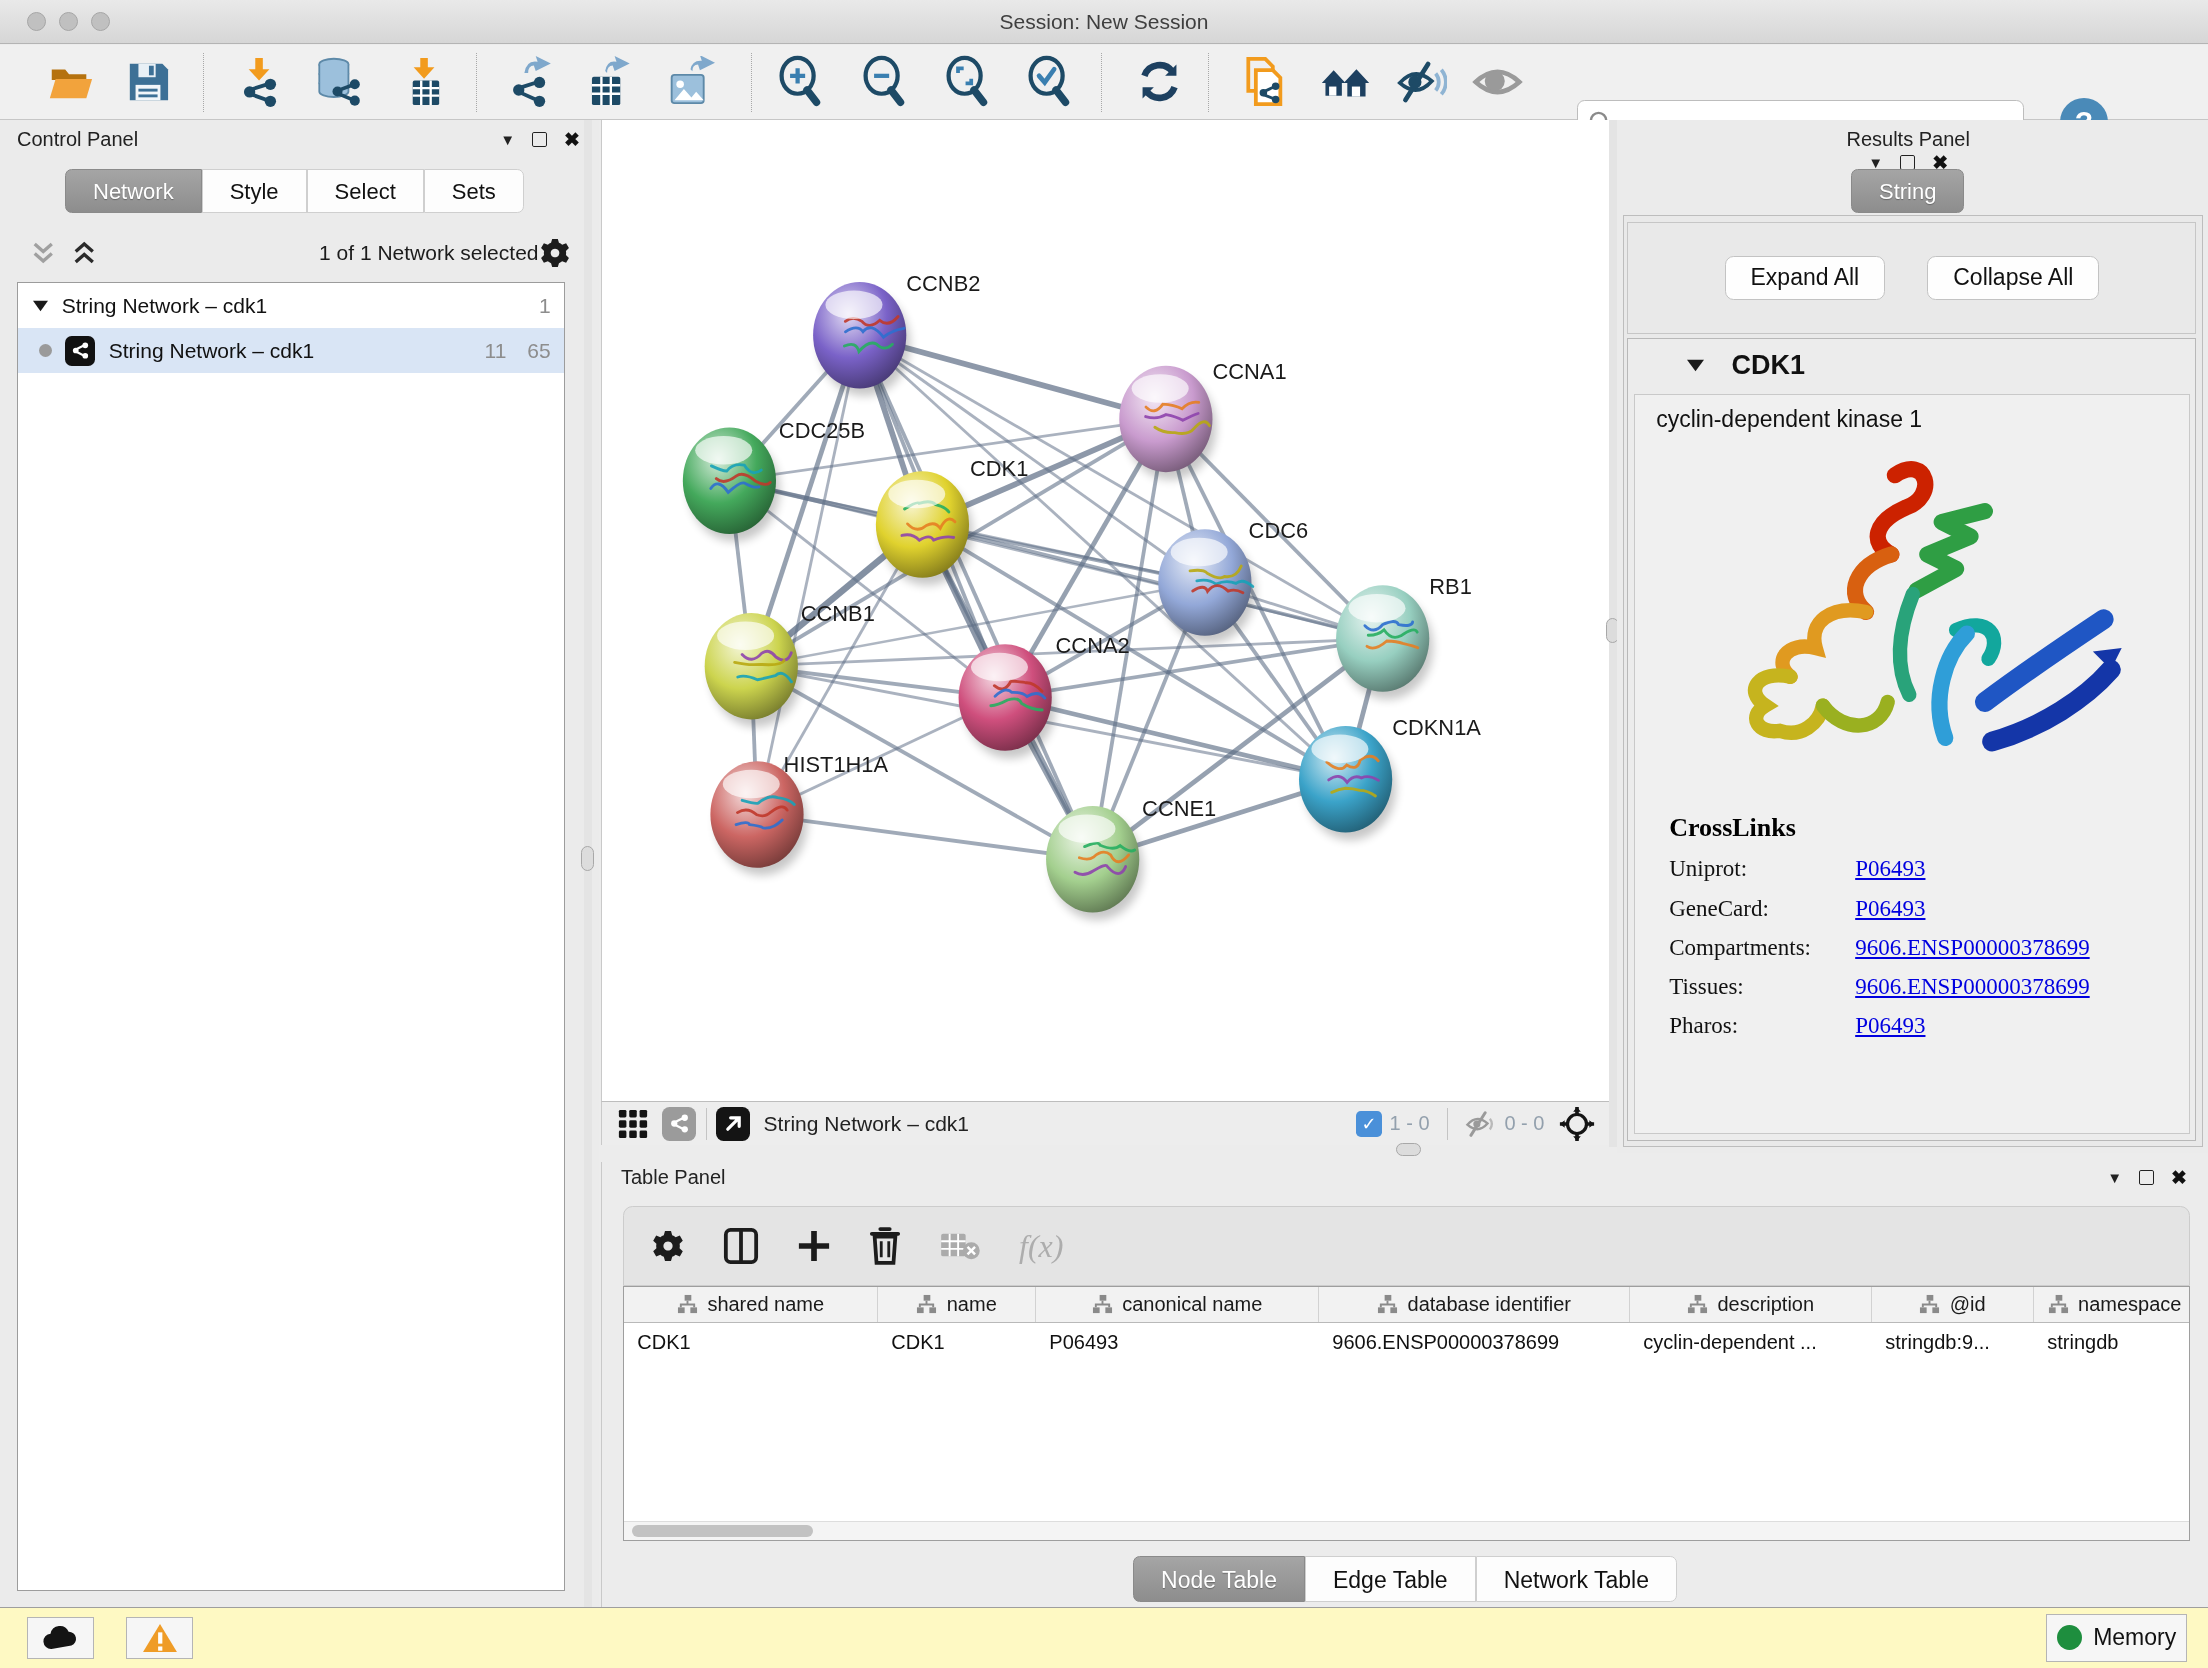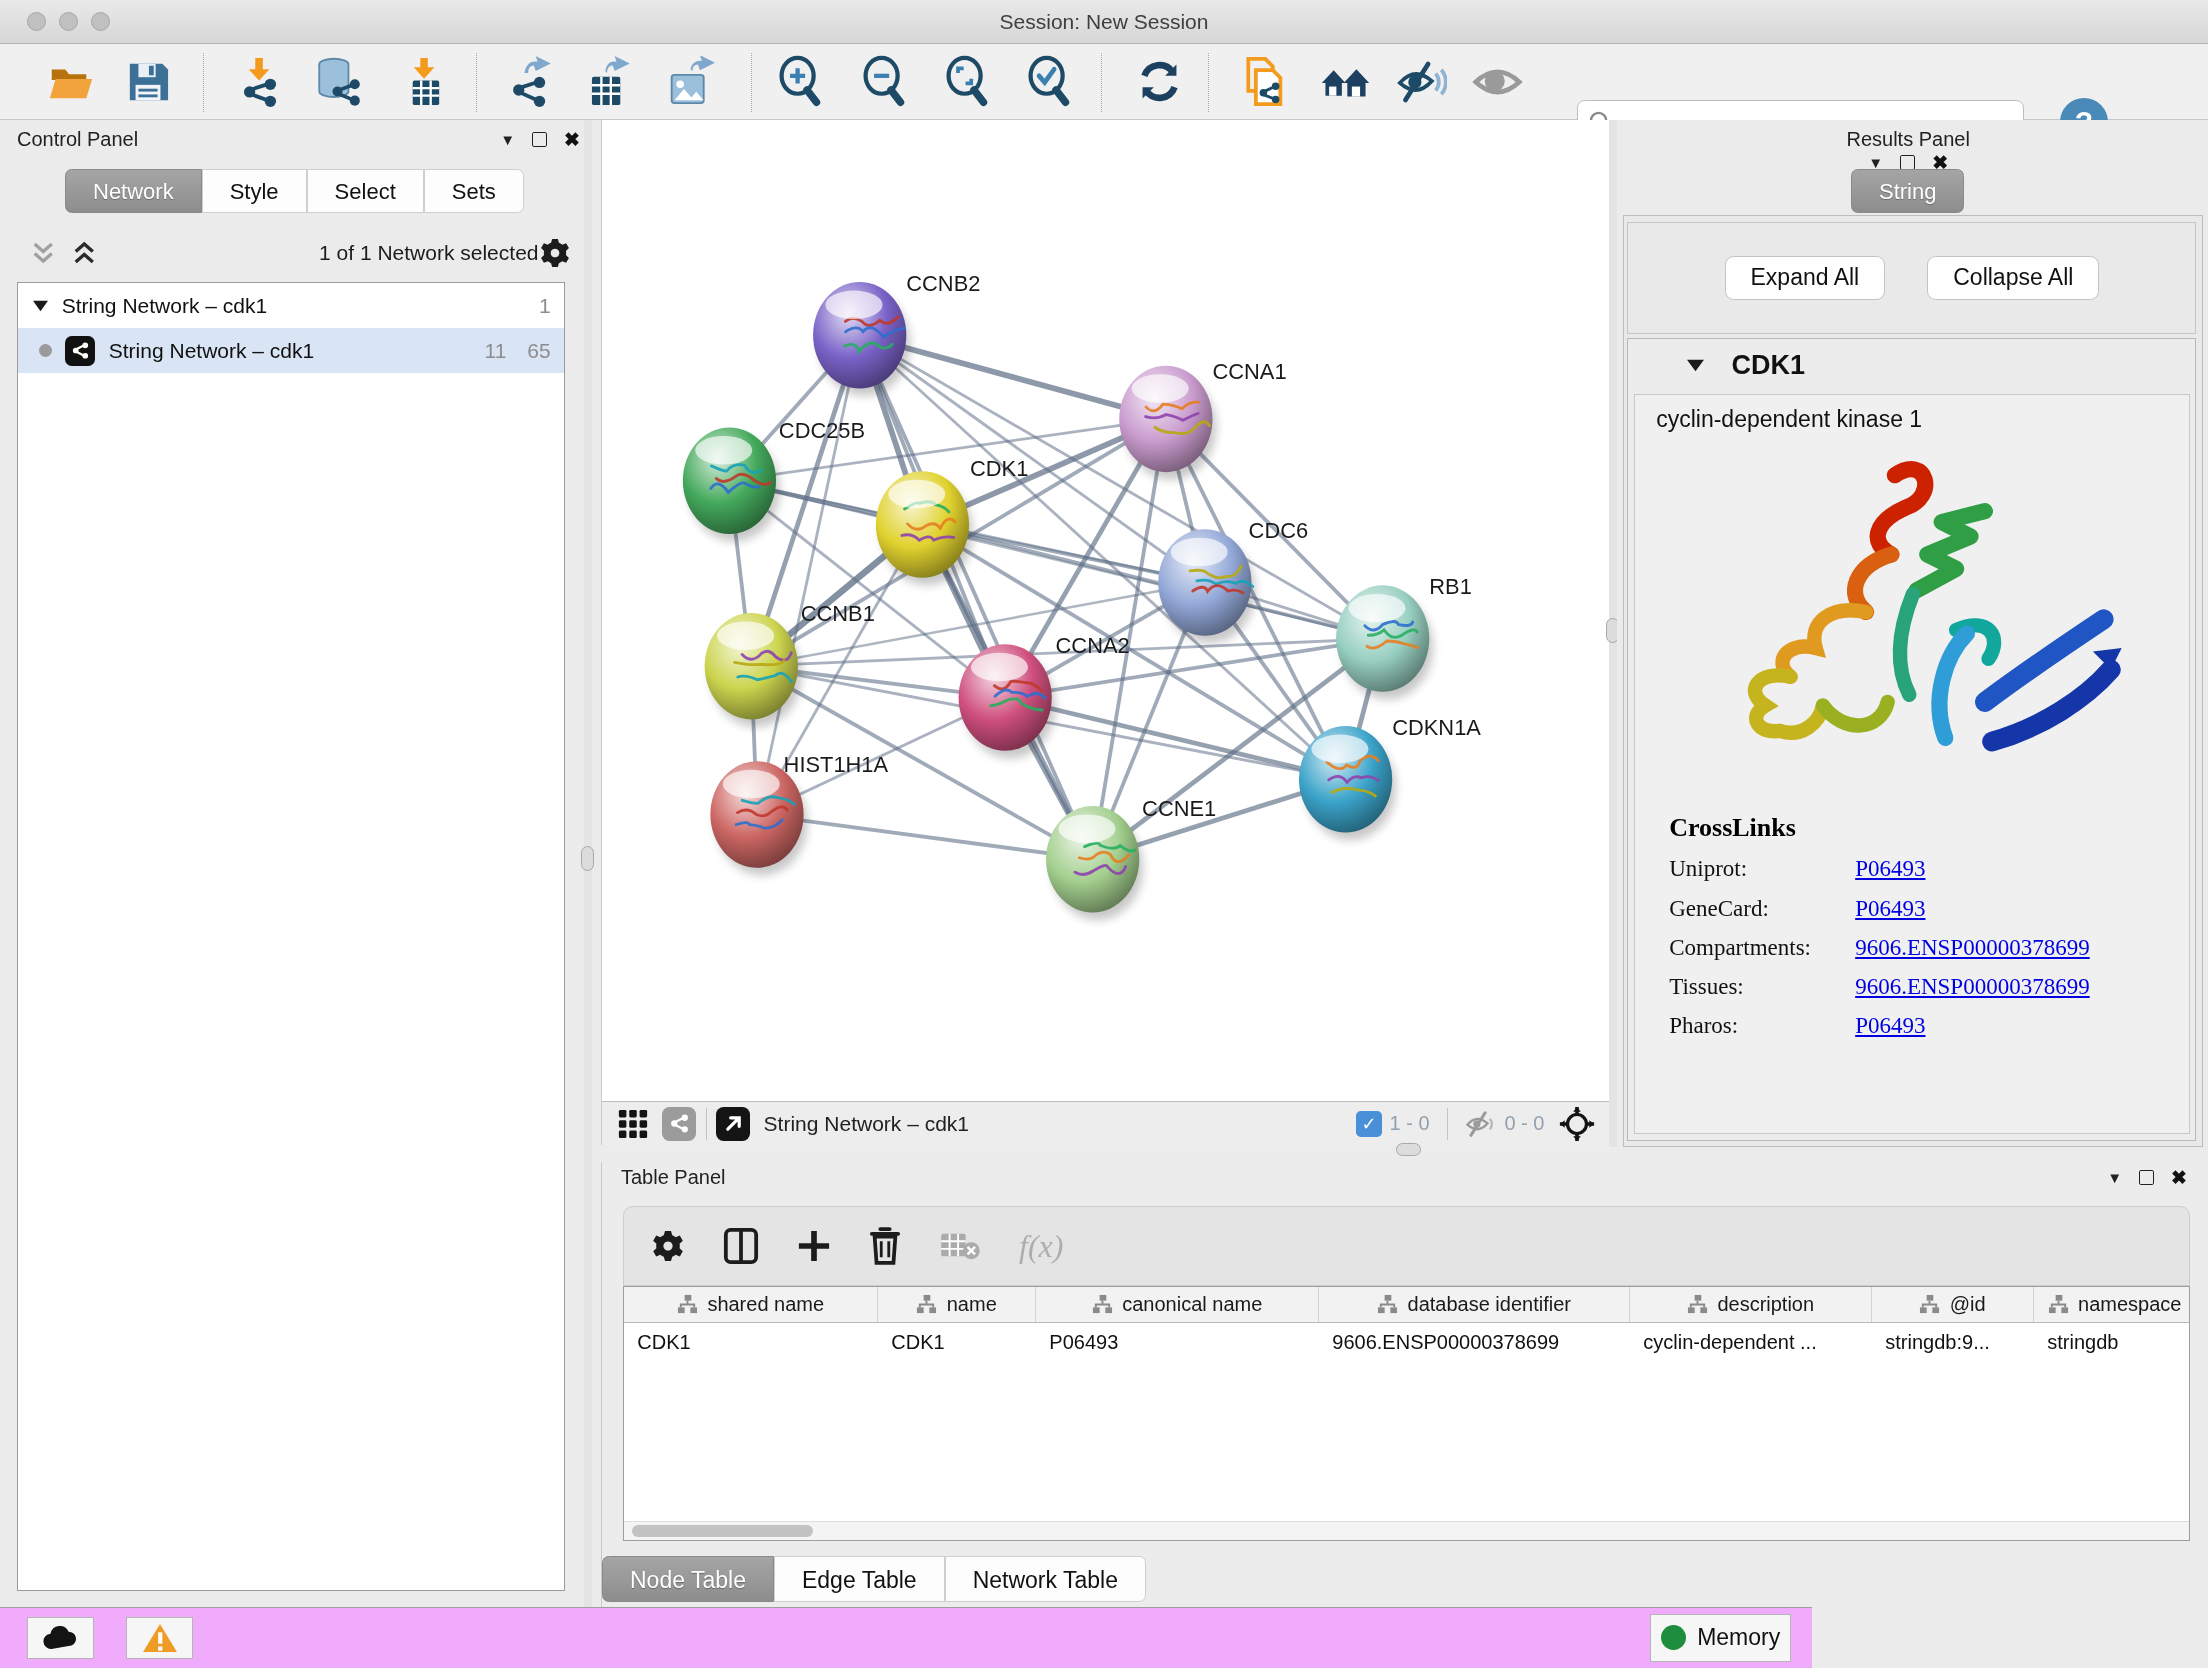--- a/index.html
+++ b/index.html
@@ -94,25 +94,25 @@
   .tp-toolbar{position:absolute;left:21px;top:44px;width:1567px;height:80px;background:#e4e4e4;
     border:1px solid #cccccc;border-radius:9.5px 9.5px 0 0;display:flex;align-items:center;gap:38px;padding-left:27px;}
   .tp-table{position:absolute;left:21px;top:124px;width:1567px;height:255px;background:#fff;border:1px solid #9e9e9e;overflow:hidden;}
   .tt-header{display:flex;height:36px;background:#f2f2f2;border-bottom:1px solid #b9b9b9;}
   .tt-hcell{display:flex;align-items:center;justify-content:center;gap:9.5px;font-size:20px;color:#1a1a1a;
     border-right:1px solid #d2d2d2;overflow:hidden;white-space:nowrap;flex-shrink:0;}
   .tt-row{display:flex;height:38px;}
   .tt-cell{display:flex;align-items:center;font-size:20px;color:#111;padding-left:13.3px;overflow:hidden;white-space:nowrap;flex-shrink:0;}
   .hscroll{position:absolute;left:0;bottom:0;width:100%;height:19px;background:#f4f4f4;border-top:1px solid #ddd;}
   .hthumb{position:absolute;left:7.6px;top:2.9px;width:181px;height:12.4px;border-radius:6.7px;background:#c2c2c2;}
-  .tp-tabs{position:absolute;left:0;width:100%;top:394px;text-align:left;}
+  .tp-tabs{position:absolute;left:0;width:100%;top:394px;text-align:center;}
   .tp-tabs .tab{height:46px;line-height:46px;font-size:23px;}
 
   
-  .statusbar{position:absolute;left:0;top:1607px;width:1812px;height:61px;background:#f0abfc;border-top:1.9px solid #9e9e9e;}
+  .statusbar{position:absolute;left:0;top:1607px;width:2208px;height:61px;background:#fef9c3;border-top:1.9px solid #9e9e9e;}
   .sb-btn{position:absolute;top:8.6px;width:67px;height:42px;background:#f6f6f6;border:1.9px solid #b5b5b5;
     display:flex;align-items:center;justify-content:center;}
   .memory-btn{position:absolute;right:21px;top:5.7px;width:141px;height:48px;background:#f6f6f6;border:1.9px solid #b5b5b5;
     display:flex;align-items:center;justify-content:center;gap:11.4px;font-size:23px;color:#111;}
   .mem-dot{width:25px;height:25px;border-radius:50%;background:#1e8e3e;}
 
   svg{display:block;}
   text.nodelabel{font-family:"Liberation Sans",sans-serif;font-size:23px;fill:#1a1a1a;}
 </style>
 </head>

